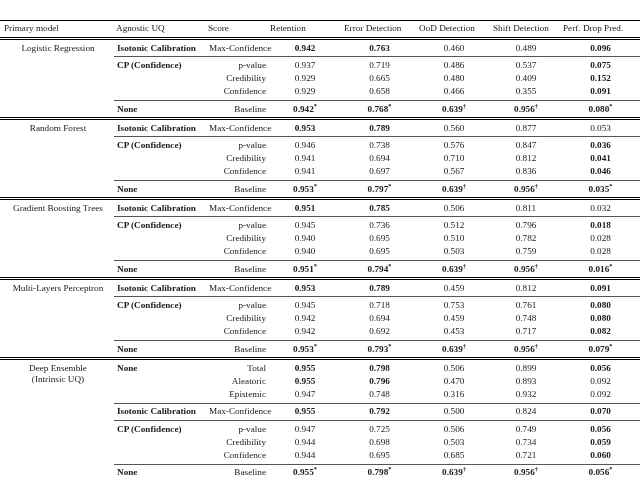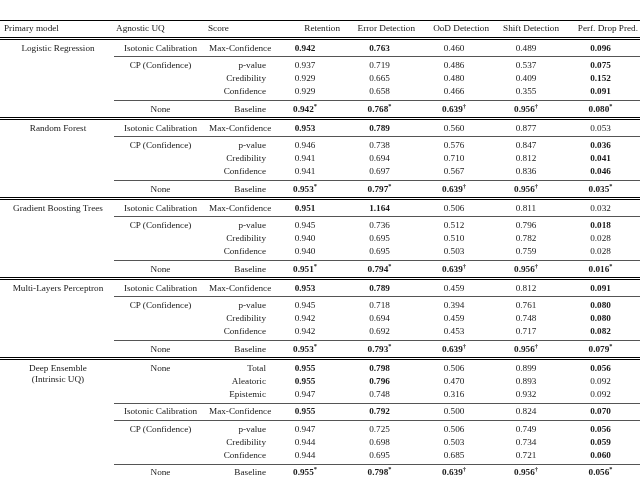--- a/index.html
+++ b/index.html
@@ -13,25 +13,25 @@
     border-top:1.5px solid #000;border-bottom:3px double #000;
     font-size:9.2px;
   }
   col.c-model{width:114px;} col.c-uq{width:92px;} col.c-score{width:62px;}
   col.c-v1{width:74px;} col.c-v2{width:75px;} col.c-v3{width:74px;}
   col.c-v4{width:70px;} col.c-v5{width:79px;}
   th,td{
     padding:1px 2px;vertical-align:top;white-space:nowrap;
     font-weight:normal;line-height:11.2px;height:11.4px;box-sizing:border-box;
   }
-  thead th{border-bottom:3px double #000;text-align:right;padding-bottom:3px;padding-top:2px;}
+  thead th{border-bottom:3px double #000;text-align:left;padding-bottom:3px;padding-top:2px;}
   thead th.left{text-align:left;}
   th.h-model{padding-left:4px;}
   td.model{text-align:center;padding-left:4px;}
-  td.uq{text-align:center;padding-left:3px;}
+  td.uq{text-align:left;padding-left:3px;font-weight:bold;}
   td.score{text-align:right;padding-left:3px;}
   td.val{text-align:center;}
   td.bold{font-weight:bold;}
   sup{font-size:6.4px;line-height:0;vertical-align:super;letter-spacing:0;}
   tr.group-start > td{border-top:3px double #000;padding-top:2.5px;}
   tr.block-start > td{border-top:1px solid #555;padding-top:2.5px;}
   tr.block-end > td{padding-bottom:2.5px;}
 </style>
 </head>
 <body>
@@ -147,21 +147,21 @@
           <td class="val bold">0.797<sup>*</sup></td>
           <td class="val bold">0.639<sup>†</sup></td>
           <td class="val bold">0.956<sup>†</sup></td>
           <td class="val bold">0.035<sup>*</sup></td>
         </tr>
         <tr class="group-start block-end">
           <td class="model" rowspan="5">Gradient Boosting Trees</td>
           <td class="uq" rowspan="1">Isotonic Calibration</td>
           <td class="score">Max-Confidence</td>
           <td class="val bold">0.951</td>
-          <td class="val bold">1.164</td>
+          <td class="val bold">0.785</td>
           <td class="val">0.506</td>
           <td class="val">0.811</td>
           <td class="val">0.032</td>
         </tr>
         <tr class="block-start">
           <td class="uq" rowspan="3">CP (Confidence)</td>
           <td class="score">p-value</td>
           <td class="val">0.945</td>
           <td class="val">0.736</td>
           <td class="val">0.512</td>
@@ -201,21 +201,21 @@
           <td class="val bold">0.789</td>
           <td class="val">0.459</td>
           <td class="val">0.812</td>
           <td class="val bold">0.091</td>
         </tr>
         <tr class="block-start">
           <td class="uq" rowspan="3">CP (Confidence)</td>
           <td class="score">p-value</td>
           <td class="val">0.945</td>
           <td class="val">0.718</td>
-          <td class="val">0.394</td>
+          <td class="val">0.753</td>
           <td class="val">0.761</td>
           <td class="val bold">0.080</td>
         </tr>
         <tr>
           <td class="score">Credibility</td>
           <td class="val">0.942</td>
           <td class="val">0.694</td>
           <td class="val">0.459</td>
           <td class="val">0.748</td>
           <td class="val bold">0.080</td>

